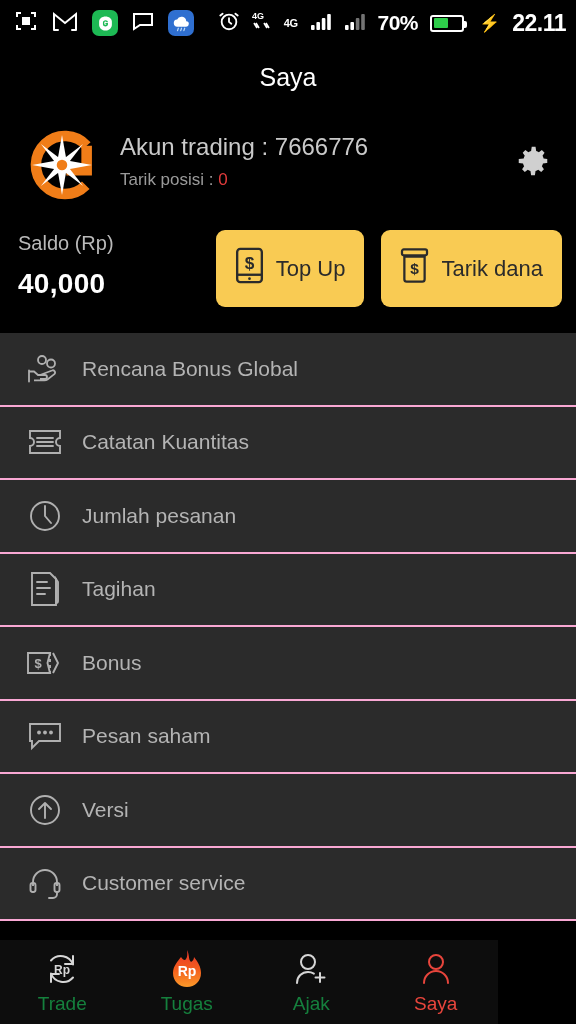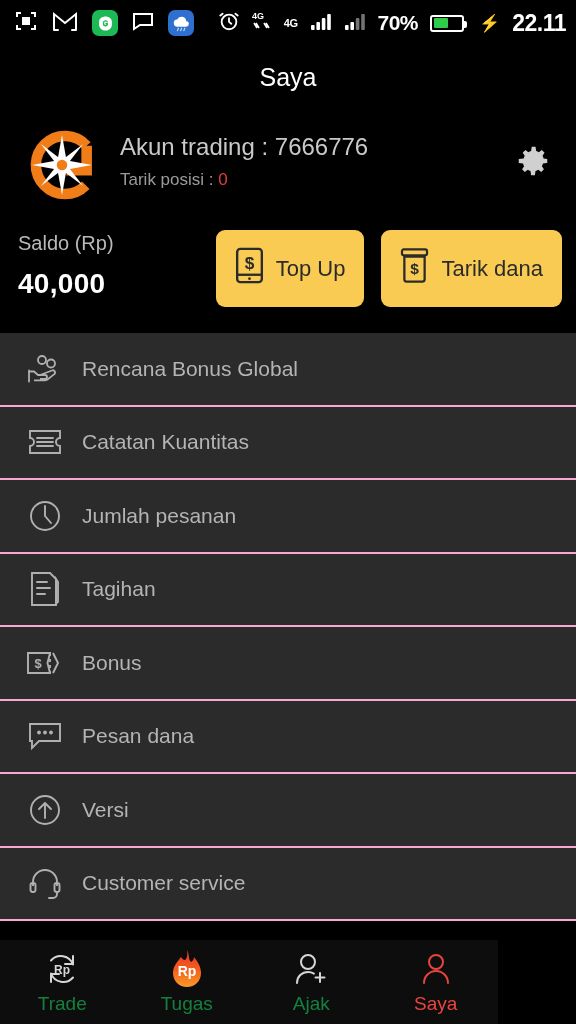--- a/index.html
+++ b/index.html
@@ -295,21 +295,21 @@
 
     <div class="menu-item">
       <span class="menu-ico">
         <svg width="36" height="32" viewBox="0 0 36 32" fill="none" stroke="#b0b0b0" stroke-width="1.9">
           <path d="M3 4h30v17H12l-7 7v-7H3z"></path>
           <circle cx="12" cy="12.5" r="1.9" fill="#b0b0b0" stroke="none"></circle>
           <circle cx="18" cy="12.5" r="1.9" fill="#b0b0b0" stroke="none"></circle>
           <circle cx="24" cy="12.5" r="1.9" fill="#b0b0b0" stroke="none"></circle>
         </svg>
       </span>
-      <span class="menu-label">Pesan dana</span>
+      <span class="menu-label">Pesan saham</span>
     </div>
 
     <div class="menu-item">
       <span class="menu-ico">
         <svg width="34" height="34" viewBox="0 0 34 34" fill="none" stroke="#b0b0b0" stroke-width="1.9">
           <circle cx="17" cy="17" r="14"></circle>
           <path d="M17 25V10M11 16l6-6 6 6" stroke-linecap="round" stroke-linejoin="round"></path>
         </svg>
       </span>
       <span class="menu-label">Versi</span>

